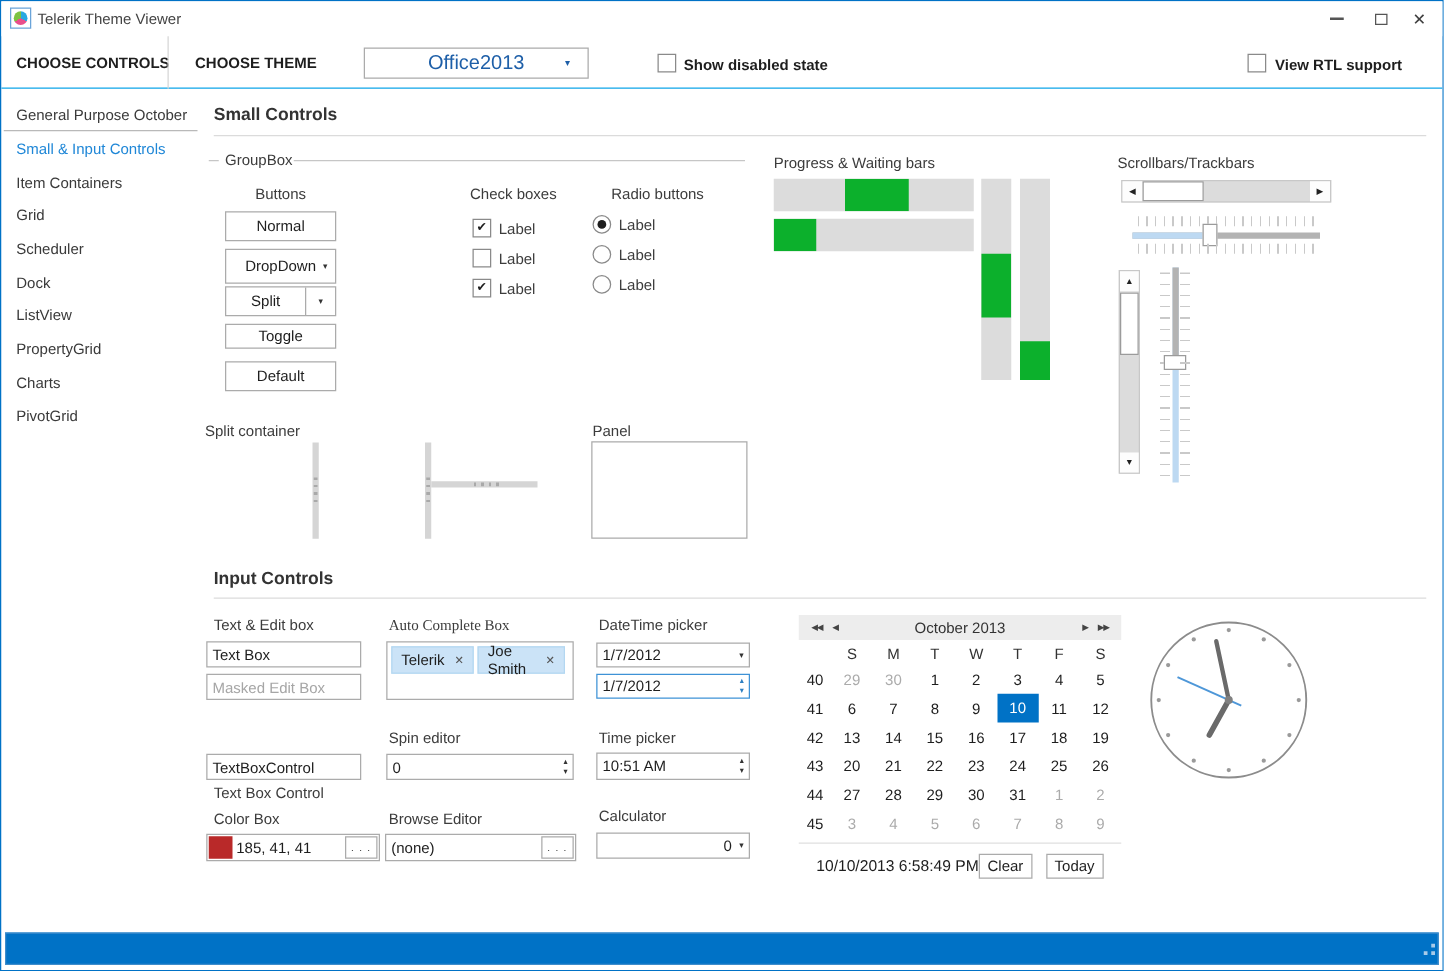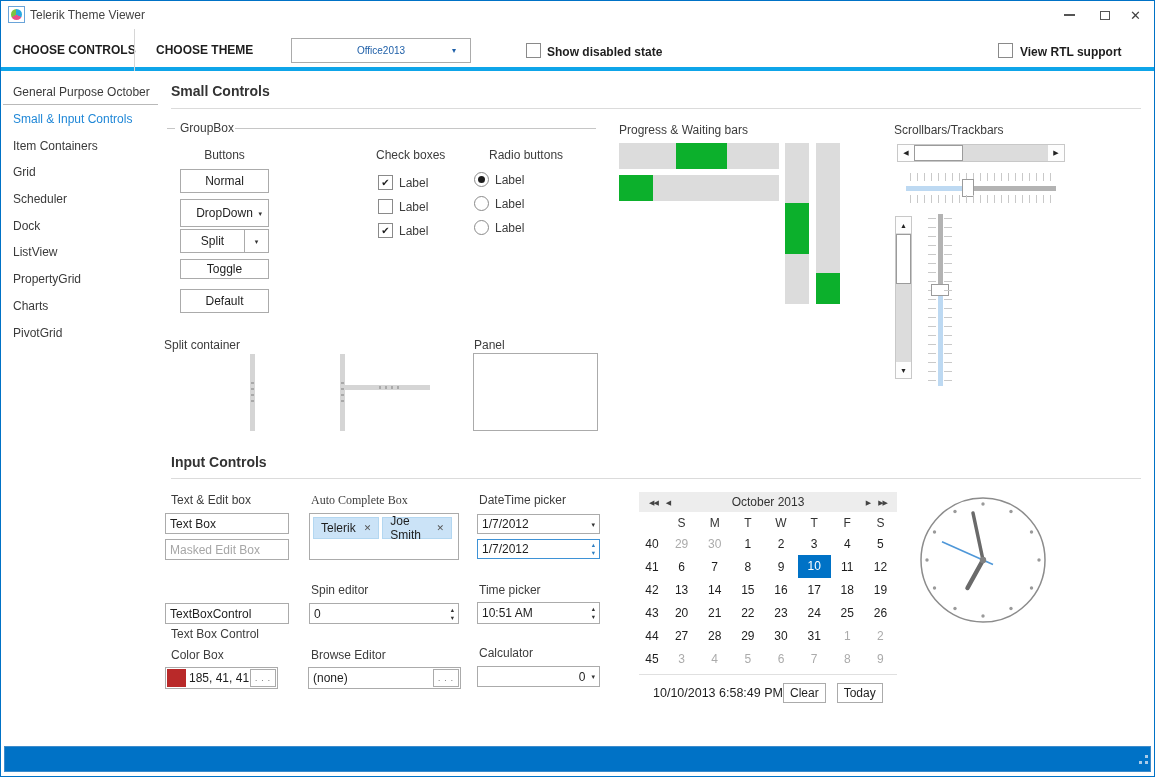--- a/index.html
+++ b/index.html
@@ -5,25 +5,25 @@
   html,body{margin:0;padding:0;background:#fff;font-family:"Liberation Sans",sans-serif;}
   .window{position:relative;width:1155px;height:777px;box-sizing:border-box;border:1px solid #0072C6;background:#fff;overflow:hidden;}
   .titlebar{position:absolute;left:0;top:0;width:100%;height:28px;background:#fff;}
   .app-icon{position:absolute;left:7px;top:5px;width:17px;height:17px;box-sizing:border-box;border:1px solid #6AA4D9;display:flex;align-items:center;justify-content:center;}
   .app-icon-ball{width:11px;height:11px;border-radius:50%;background:conic-gradient(#29A8E0 0 33%,#E84F8B 33% 66%,#7DC242 66% 100%);}
   .title-text{position:absolute;left:29px;top:7px;font-size:12px;color:#444;}
   .win-btn{position:absolute;top:0;width:31px;height:28px;display:flex;align-items:center;justify-content:center;color:#404040;}
   .min-glyph{width:11px;height:2px;background:#555;}
   .max-glyph{width:10px;height:9px;box-sizing:border-box;border:1.5px solid #555;}
   .close-glyph{font-size:13px;color:#404040;line-height:1;}
-  .toolbar{position:absolute;left:0;top:28px;width:100%;height:42px;box-sizing:border-box;border-bottom:4px solid #0ea5e9;padding-left:32px;}
+  .toolbar{position:absolute;left:0;top:28px;width:100%;height:42px;box-sizing:border-box;border-bottom:1px solid #0ea5e9;padding-left:32px;}
   .tb-label{position:absolute;top:14px;font-size:12px;font-weight:bold;color:#1E1E1E;white-space:nowrap;}
   .vsep{position:absolute;width:1px;background:#D6D6D6;}
   .theme-dd{position:absolute;left:290px;top:37px;width:180px;height:25px;box-sizing:border-box;border:1px solid #ABABAB;background:#fff;display:flex;align-items:center;justify-content:center;}
-  .theme-dd-text{font-size:10px;color:#1E5FA8;}
+  .theme-dd-text{font-size:16px;color:#1E5FA8;}
   .theme-dd-arrow{position:absolute;right:14px;font-size:8px;color:#1E5FA8;}
   .cbx{position:absolute;box-sizing:border-box;width:15px;height:15px;border:1px solid #8A8A8A;background:#fff;display:flex;align-items:center;justify-content:center;font-size:10px;line-height:1;color:#1E1E1E;}
   .sidebar-item{position:absolute;left:12px;font-size:12px;color:#3A3A3A;white-space:nowrap;cursor:default;}
   .sidebar-item.selected{color:#1F87D7;}
   .rule{position:absolute;height:1px;background:#DBDBDB;}
   .h1{position:absolute;font-size:14px;font-weight:600;color:#333;white-space:nowrap;}
   .lbl{position:absolute;font-size:12px;color:#3C3C3C;white-space:nowrap;}
   .muted-text{color:#A6A6A6;}
   .btn{position:absolute;box-sizing:border-box;border:1px solid #ABABAB;background:#fff;font-size:12px;color:#1E1E1E;display:flex;align-items:center;justify-content:center;}
   .fld{position:absolute;box-sizing:border-box;border:1px solid #ABABAB;background:#fff;font-size:12px;color:#1E1E1E;display:flex;align-items:center;padding:0 4px;overflow:hidden;}
@@ -224,21 +224,21 @@
       <span>Text Box</span>
     </div>
   <div class="fld" style="left:164px;top:538px;width:124px;height:21px;">
       <span class="muted-text">Masked Edit Box</span>
     </div>
   <div class="lbl" style="left:170px;top:582px;margin-top:44px;">Text Box Control</div>
   <div class="fld" style="left:164px;top:602px;width:124px;height:21px;">
       <span>TextBoxControl</span>
     </div>
   <div class="lbl" style="left:170px;top:647px;">Color Box</div>
-  <div class="fld" style="left:164px;top:666px;width:113px;height:22px;padding:0 1px;">
+  <div class="fld" style="left:164px;top:666px;width:139px;height:22px;padding:0 1px;">
     <span style="width: 19px; height: 18px; display: inline-block; background-color: rgb(185, 41, 41);"></span>
     <span style="margin-left:3px;">185, 41, 41</span>
     <span class="ellipsis-btn">. . .</span>
   </div>
 
   <div class="lbl" style="left:310px;top:492px;font-family:Liberation Serif, serif;">Auto Complete Box</div>
   <div class="fld" style="left:308px;top:512px;width:150px;height:47px;align-items:flex-start;padding:3px;">
     <span class="chip">
       <span>Telerik</span>
       <span class="chip-x">✕</span>

